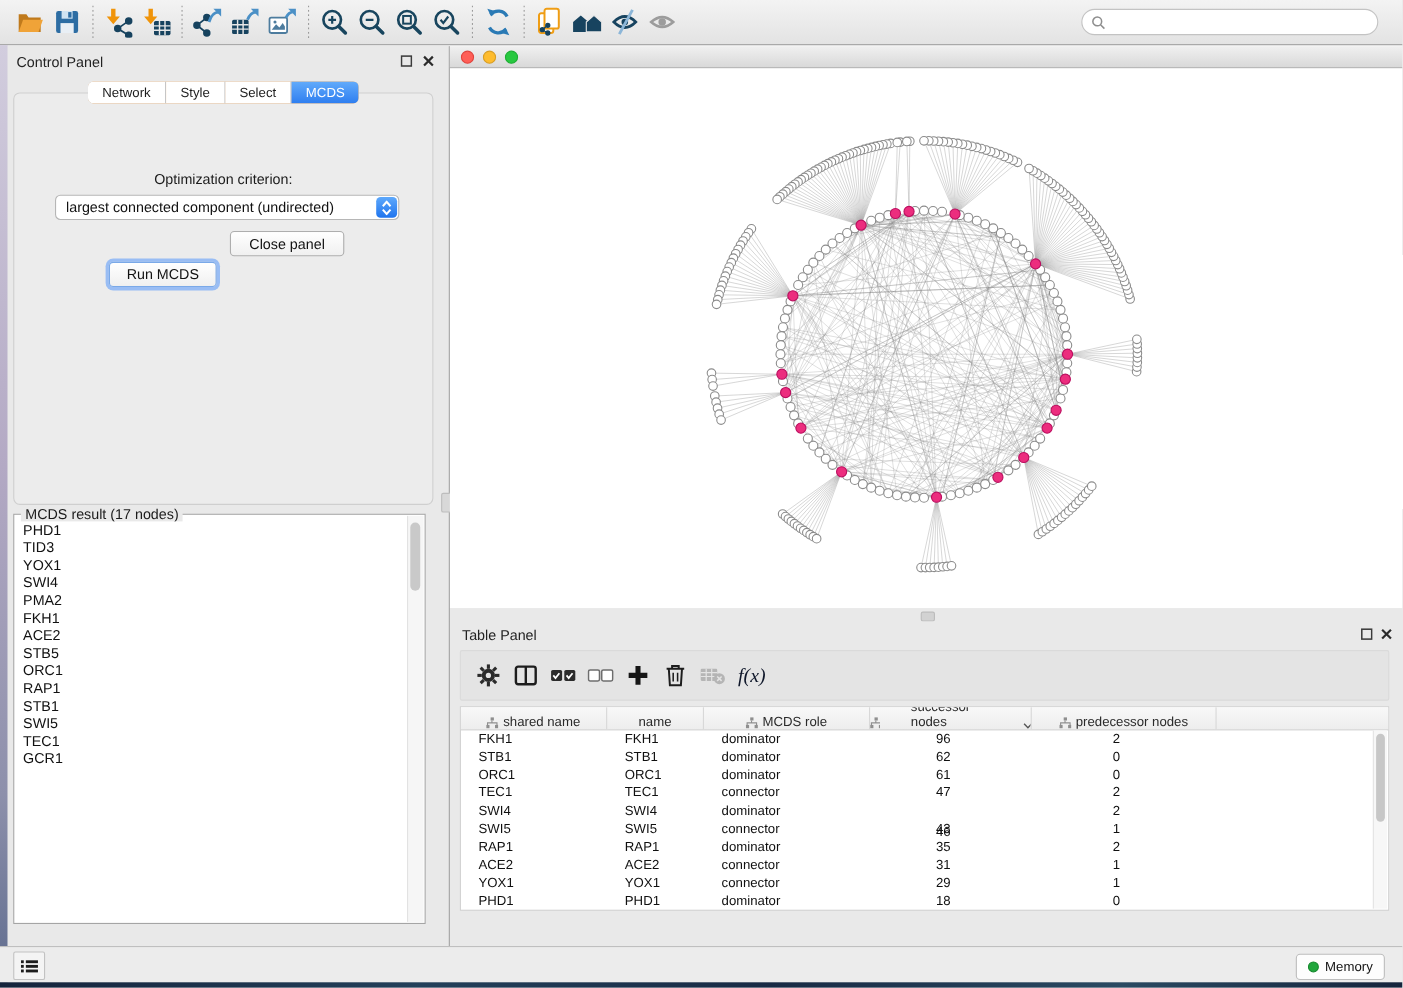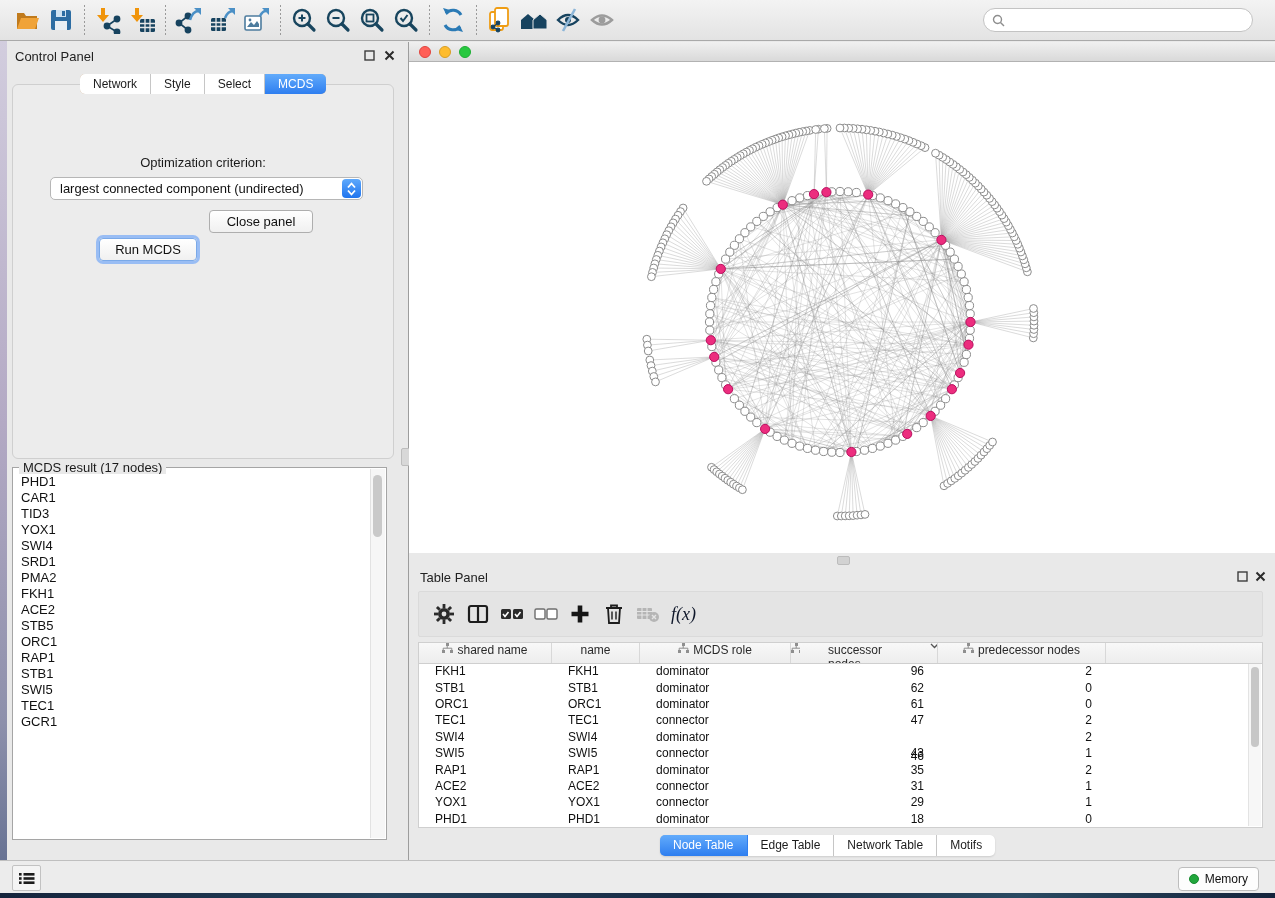--- a/index.html
+++ b/index.html
@@ -84,28 +84,28 @@
   #table-panel{position:absolute;left:409px;top:565px;width:866px;height:295px;background:#e9e9e9;}
   #tp-title{position:absolute;left:11px;top:5px;font-size:13px;color:#222;}
   #tp-float{right:26px;top:5px;} #tp-close{right:8px;top:5px;}
   #tp-toolbar{position:absolute;left:9px;top:26px;width:845px;height:46px;background:#e4e4e4;
     border:1px solid #dadada;border-radius:2px;box-sizing:border-box;display:flex;align-items:center;padding-left:8px;}
   .tpbtn{width:34px;height:36px;display:flex;align-items:center;justify-content:center;flex:0 0 auto;}
   .fx-label{font-family:"Liberation Serif",serif;font-style:italic;font-size:18px;color:#0f172a;margin-left:6px;}
 
   #tp-table{position:absolute;left:9px;top:77px;width:845px;height:186px;background:#fff;border:1px solid #cfcfcf;box-sizing:border-box;}
   #tp-head{display:flex;height:20px;background:linear-gradient(#f8f8f8,#ededed);border-bottom:1px solid #cfcfcf;}
-  .th{display:flex;align-items:flex-start;justify-content:center;gap:4px;font-size:12px;color:#2a2a2a;
+  .th{display:flex;align-items:flex-end;justify-content:center;gap:4px;font-size:12px;color:#2a2a2a;
       border-right:1px solid #d8d8d8;box-sizing:border-box;overflow:hidden;}
   .th:last-child{border-right:none;}
   #tp-body{position:absolute;left:0;top:20px;right:0;bottom:0;overflow:hidden;}
   .tr{display:flex;height:16.4px;align-items:center;}
   .td{font-size:12px;color:#101010;box-sizing:border-box;overflow:hidden;white-space:nowrap;}
   .td.left{padding-left:16px;text-align:left;}
-  .td.num{padding-right:14px;text-align:right;}
+  .td.num{padding-right:14px;text-align:center;}
   #tp-scroll{position:absolute;top:21px;right:1px;bottom:1px;width:12px;background:#f7f7f7;border-left:1px solid #e3e3e3;}
   #tp-thumb{position:absolute;left:1.5px;top:3px;width:8px;height:80px;background:#c7c7c7;border-radius:4px;}
 
   #tp-tabs{position:absolute;left:251px;top:270px;height:21px;display:flex;border-radius:5px;
     box-shadow:0 0 0 1px #c2c2c2 inset,0 1px 2px rgba(0,0,0,.12);background:#fff;overflow:hidden;}
   #tp-tabs .seg{height:21px;line-height:21px;}
 
   
   #status-bar{position:absolute;left:0;top:860px;width:1275px;height:33px;background:#ececec;border-top:1px solid #bfbfbf;box-sizing:border-box;}
   #list-btn{position:absolute;left:12px;top:4px;width:27px;height:24px;background:#f4f4f4;border:1px solid #c2c2c2;
@@ -301,25 +301,23 @@
       <div class="btnrow">
         <button class="macbtn" id="run-btn">Run MCDS</button>
         <button class="macbtn" id="close-btn">Close panel</button>
       </div>
     </div>
 
     <div id="mcds-fieldset">
       <span id="mcds-legend">MCDS result (17 nodes)</span>
       <div id="mcds-list">
           <div class="mcds-item">PHD1</div>
-          <div class="mcds-item">CAR1</div>
           <div class="mcds-item">TID3</div>
           <div class="mcds-item">YOX1</div>
           <div class="mcds-item">SWI4</div>
-          <div class="mcds-item">SRD1</div>
           <div class="mcds-item">PMA2</div>
           <div class="mcds-item">FKH1</div>
           <div class="mcds-item">ACE2</div>
           <div class="mcds-item">STB5</div>
           <div class="mcds-item">ORC1</div>
           <div class="mcds-item">RAP1</div>
           <div class="mcds-item">STB1</div>
           <div class="mcds-item">SWI5</div>
           <div class="mcds-item">TEC1</div>
           <div class="mcds-item">GCR1</div>
@@ -814,26 +812,20 @@
             <div class="td left" style="width: 151px;">dominator</div>
             <div class="td num" style="width: 147px;">18</div>
             <div class="td num" style="width: 168px;">0</div>
           </div>
         </div>
       <div id="tp-scroll">
           <div id="tp-thumb"></div>
         </div>
     </div>
 
-    <div id="tp-tabs">
-        <span class="seg active">Node Table</span>
-        <span class="seg">Edge Table</span>
-        <span class="seg">Network Table</span>
-        <span class="seg">Motifs</span>
-      </div>
   </div>
 
   <div id="status-bar">
     <span id="list-btn">
         <svg width="16" height="13">
           <g fill="#1c1c1c">
             <rect x="0" y="1" width="2.6" height="2.6"></rect>
             <rect x="4.5" y="1" width="11" height="2.6"></rect>
             <rect x="0" y="5.2" width="2.6" height="2.6"></rect>
             <rect x="4.5" y="5.2" width="11" height="2.6"></rect>

